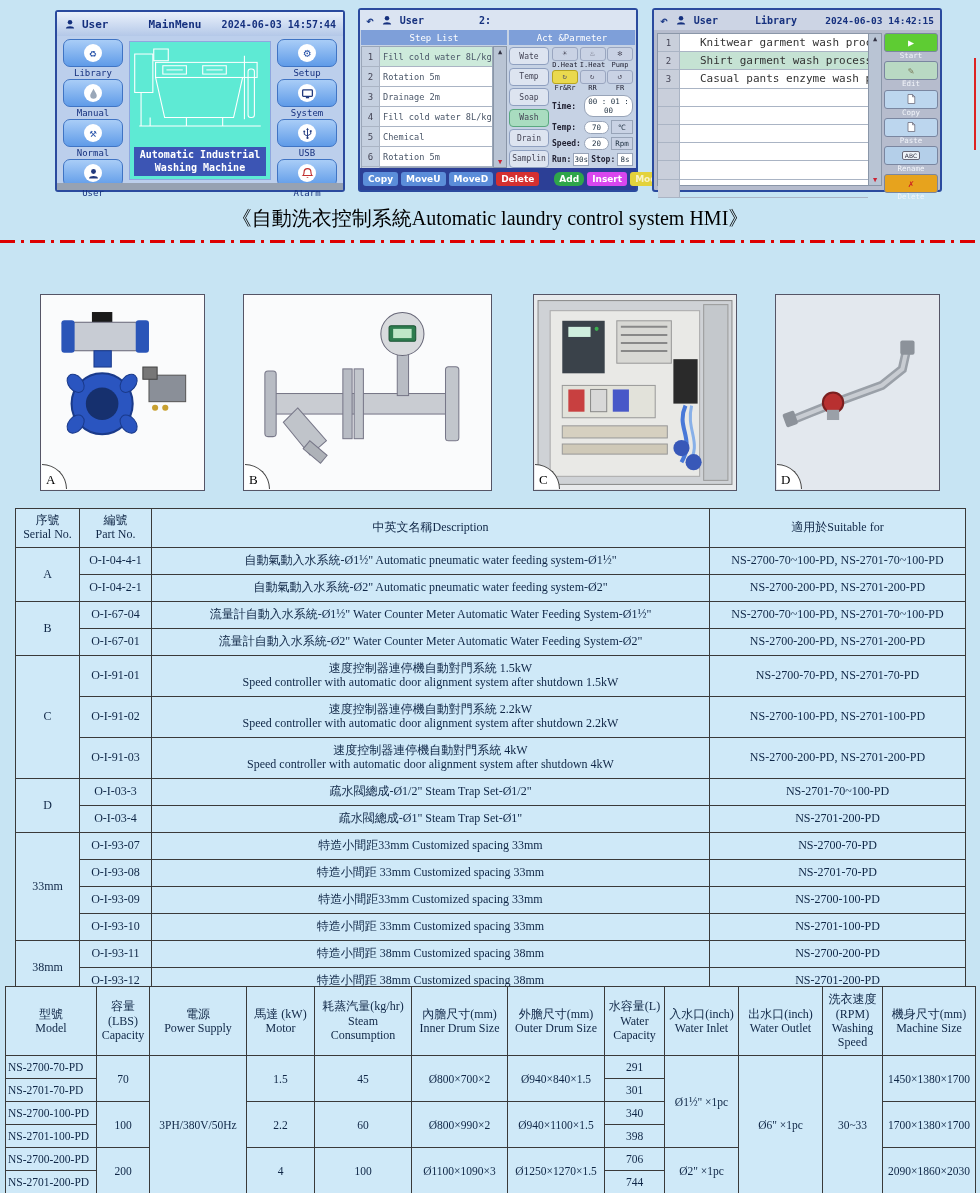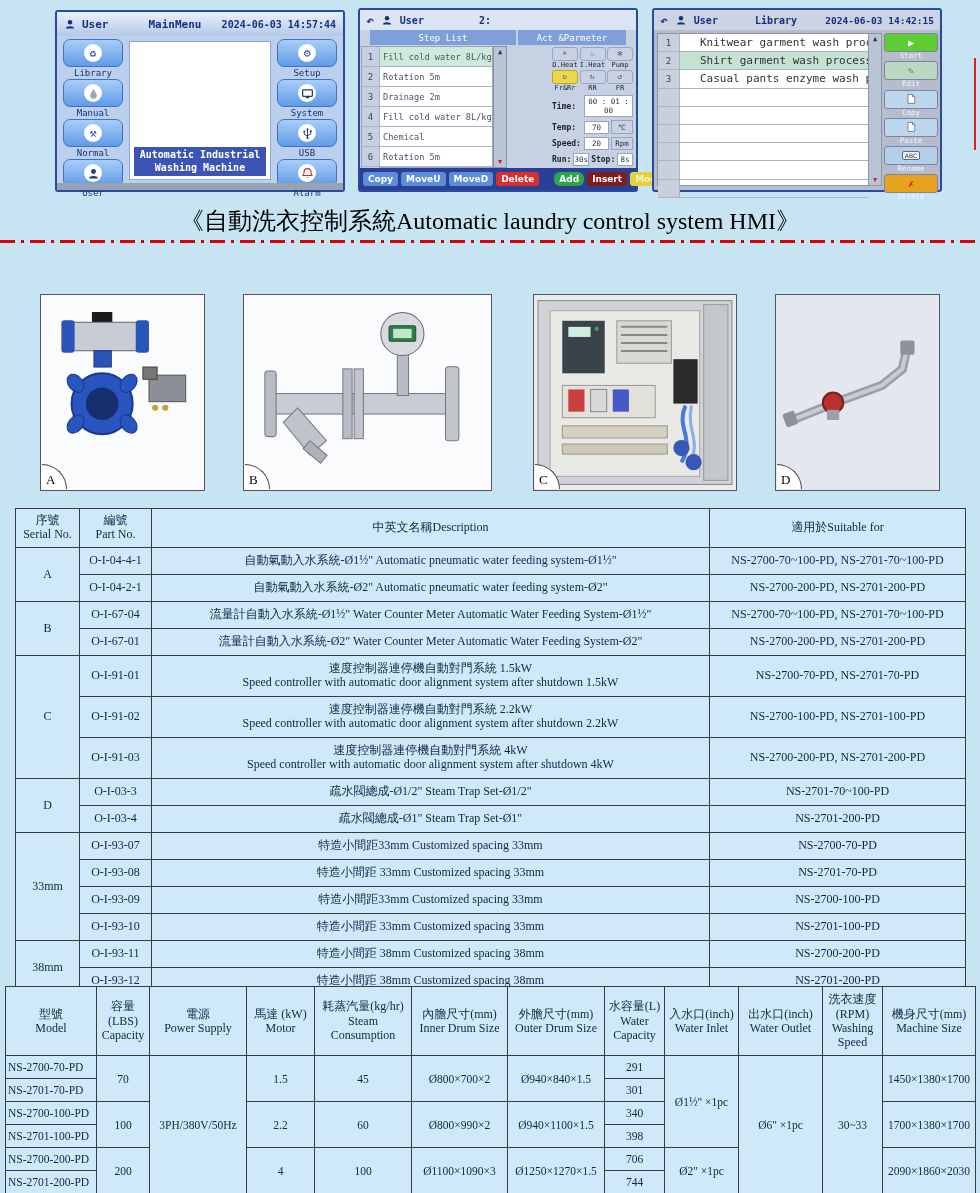--- a/index.html
+++ b/index.html
@@ -14,31 +14,31 @@
   .s1-header .date{margin-left:auto;font-size:10px;}
   .mini-person{width:12px;height:12px;}
   .s1-body{position:relative;height:156px;}
   .s1-col{position:absolute;top:3px;width:62px;}
   .s1-col.left{left:5px;} .s1-col.right{right:5px;}
   .s1-btnwrap{margin-bottom:1px;text-align:center;}
   .s1-btn{width:58px;height:26px;margin:0 auto;background:linear-gradient(#a9cdf7,#5f9be8);border:1px solid #3f74c4;border-radius:7px;display:flex;align-items:center;justify-content:center;cursor:pointer;}
   .s1-circ{width:18px;height:18px;background:#fff;border-radius:50%;display:flex;align-items:center;justify-content:center;font-size:12px;line-height:1;color:#2a55aa;}
   .s1-circ svg{width:13px;height:13px;}
   .s1-label{font-size:9px;color:#15307e;margin-top:1px;}
-  .s1-center{position:absolute;left:72px;right:72px;top:5px;bottom:12px;background:#ffffff;border:1px solid #8fa6e0;}
+  .s1-center{position:absolute;left:72px;right:72px;top:5px;bottom:12px;background:#5eead4;border:1px solid #8fa6e0;}
   .s1-art{position:absolute;left:2px;top:2px;width:calc(100% - 4px);height:72%;}
   .s1-cap{position:absolute;left:4px;right:4px;bottom:3px;background:#3c55b4;color:#fff;font-weight:bold;font-size:10px;text-align:center;line-height:1.25;padding:2px 0;}
   .s1-strip{position:absolute;left:0;right:0;bottom:0;height:7px;background:#97a2b2;}
 
   
   .s2{left:358px;top:8px;width:280px;height:184px;background:#c6d2e4;}
   .s2-header{height:20px;background:#dbe4f2;display:flex;align-items:center;gap:7px;padding:0 6px;color:#15307e;font-weight:bold;font-size:10px;}
   .back-arrow{color:#24418c;font-size:13px;font-weight:bold;line-height:1;cursor:pointer;}
   .s2-counter{margin-left:48px;}
-  .s2-titles{display:flex;height:15px;gap:2px;padding:0 10px;}
+  .s2-titles{display:flex;height:15px;gap:2px;padding:0 1px;}
   .s2-titles div{background:#7e9fd9;color:#fff;font-size:9px;display:flex;align-items:center;justify-content:center;}
   .s2-titles .t-left{width:146px;} .s2-titles .t-right{flex:1;}
   .s2-main{position:relative;height:124px;}
   .s2-list{position:absolute;left:1px;top:1px;width:130px;bottom:1px;background:#fff;border:1px solid #9aa6b8;}
   .s2-row{display:flex;height:19px;border-bottom:1px solid #aab4c4;cursor:pointer;}
   .s2-row.sel .s2-text{background:#cdeadb;}
   .s2-num{width:17px;background:#c5d0e0;border-right:1px solid #aab4c4;font-size:9px;color:#445;display:flex;align-items:center;justify-content:center;}
   .s2-text{flex:1;font-size:8.6px;color:#4a5668;display:flex;align-items:center;padding-left:3px;white-space:nowrap;overflow:hidden;}
   .s2-scroll{position:absolute;left:133px;top:1px;bottom:1px;width:12px;background:#b9c4d4;border:1px solid #8a96a8;font-size:7px;color:#334;text-align:center;cursor:pointer;}
   .s2-scroll .up{position:absolute;top:1px;left:0;right:0;}
@@ -49,26 +49,26 @@
   .s2-params{position:absolute;left:192px;top:2px;right:3px;}
   .s2-tglrow{display:flex;justify-content:space-between;margin-bottom:1px;}
   .s2-tgl{width:26px;text-align:center;cursor:pointer;}
   .s2-tile{height:12px;background:#c9d2e4;border:1px solid #9aa6c0;border-radius:3px;font-size:8px;line-height:12px;color:#556;}
   .s2-tile.yellow{background:#ead94e;border-color:#b8a520;}
   .s2-tlab{font-size:7px;color:#223;}
   .fld{display:flex;align-items:center;margin-top:3px;gap:2px;}
   .fld .lab{font-size:8px;font-weight:bold;color:#223;width:30px;}
   .fld .lab.sm{width:24px;}
   .box{background:#fff;border:1px solid #98a4b8;font-size:7.5px;color:#234;text-align:center;padding:1px 0;}
-  .box.grow{flex:1;}
+  .box.grow{flex:1;border-radius:9px;}
   .box.unit{background:#c9d2e4;width:20px;} .box.w20{width:20px;}
   .s2-bottom{position:absolute;left:0;right:0;bottom:0;height:22px;background:#2c3f96;display:flex;align-items:center;padding:0 3px;gap:3px;}
   .bbtn{font-size:9px;font-weight:bold;color:#fff;border-radius:3px;padding:2px 5px;cursor:pointer;font-family:"DejaVu Sans",sans-serif;}
   .bbtn.blue{background:#5b8dd9;} .bbtn.red{background:#d53030;} .bbtn.green{background:#2fa54a;}
-  .bbtn.orange{background:#7f1d1d;} .bbtn.yellow{background:#e3d23c;color:#f8f3c8;}
+  .bbtn.orange{background:#d946ef;} .bbtn.yellow{background:#e3d23c;color:#f8f3c8;}
   .bbtn.gapL{margin-left:12px;border-radius:6px;}
 
   
   .s3{left:652px;top:8px;width:290px;height:184px;background:#b6bccd;}
   .s3-header{height:20px;background:#ccd4e4;display:flex;align-items:center;gap:7px;padding:0 6px;color:#15307e;font-weight:bold;font-size:10px;}
   .s3-header .date{margin-left:auto;font-size:9.5px;}
   .s3-list{position:absolute;left:3px;top:23px;width:210px;bottom:4px;background:#fff;border:1px solid #8a96a8;}
   .s3-row{display:flex;height:17.2px;border-bottom:1px solid #aab4c4;cursor:pointer;}
   .s3-num{width:21px;background:#c9cfdb;border-right:1px solid #aab4c4;font-size:9px;color:#445;display:flex;align-items:center;justify-content:center;}
   .s3-text{flex:1;font-size:11px;color:#333;display:flex;align-items:center;padding-left:20px;white-space:nowrap;overflow:hidden;}
@@ -81,21 +81,21 @@
   .s3-btn{height:17px;border-radius:3px;border:1px solid #7a86a0;display:flex;align-items:center;justify-content:center;font-size:10px;cursor:pointer;}
   .s3-btn svg{width:12px;height:12px;}
   .s3-btn.start{background:#5ecc33;color:#fff;} .s3-btn.edit{background:#b9d9c3;color:#886;}
   .s3-btn.copyb{background:#bcd6ee;} .s3-btn.ren{background:#b4cfe9;} .s3-btn.del{background:#e7a31d;}
   .s3-blab{font-size:7.5px;color:#f2f5fa;line-height:1.1;}
   .abc-chip{font-family:"DejaVu Sans",sans-serif;font-size:6px;border:1px solid #667;padding:0 2px;background:#eef2f8;color:#334;border-radius:2px;}
 
   .red-edge{position:absolute;left:974px;top:58px;width:2px;height:92px;background:#d22;}
 
   
-  .caption{position:absolute;top:205px;left:0;width:100%;text-align:center;font-size:24px;color:#000;}
+  .caption{position:absolute;top:205px;left:0;width:100%;text-align:center;font-size:20px;color:#000;}
   .divider{position:absolute;top:240px;left:0;width:980px;height:3px;
     background:repeating-linear-gradient(90deg,#d00 0 15px,transparent 15px 21px,#d00 21px 24px,transparent 24px 30px);}
   .acc-heading{position:absolute;top:254px;left:28px;font-size:19px;font-weight:bold;color:#c00;}
 
   
   .photo{position:absolute;top:294px;height:197px;border:1px solid #556;box-sizing:border-box;background:#fafbfc;}
   .photo svg{width:100%;height:100%;}
   .photo.gray{background:#e8eaec;} .photo.bluegray{background:#e3e8ee;}
   .corner-label{position:absolute;left:1px;bottom:1px;width:24px;height:24px;background:#fff;border-top:1px solid #444;border-right:1px solid #444;border-radius:0 100% 0 0;}
   .corner-label span{position:absolute;left:4px;bottom:1px;font-size:13px;color:#000;}
@@ -284,20 +284,28 @@
           </div>
           <div class="s2-row">
             <div class="s2-num"></div>
             <div class="s2-text"></div>
           </div>
         </div>
       <div class="s2-scroll">
         <div class="up">▲</div>
         <div class="dn">▼</div>
       </div>
+      <div class="s2-acts">
+          <div class="s2-act">Wate</div>
+          <div class="s2-act">Temp</div>
+          <div class="s2-act">Soap</div>
+          <div class="s2-act on">Wash</div>
+          <div class="s2-act">Drain</div>
+          <div class="s2-act">Samplin</div>
+        </div>
       <div class="s2-params">
         <div class="s2-tglrow">
             <div class="s2-tgl">
               <div class="s2-tile">☀</div>
               <div class="s2-tlab">D.Heat</div>
             </div>
             <div class="s2-tgl">
               <div class="s2-tile">♨</div>
               <div class="s2-tlab">I.Heat</div>
             </div>

